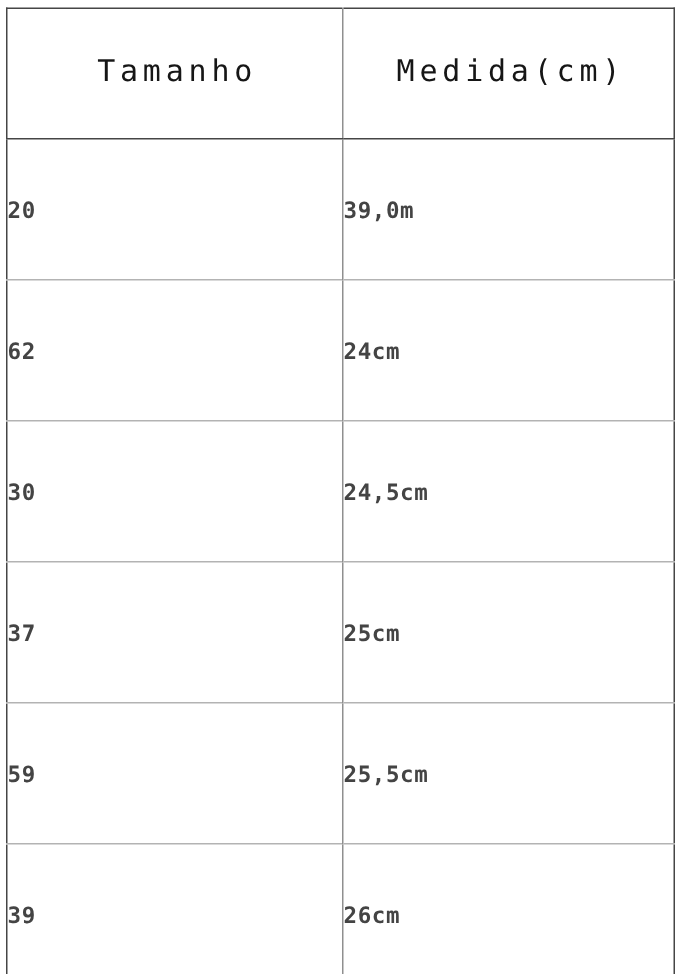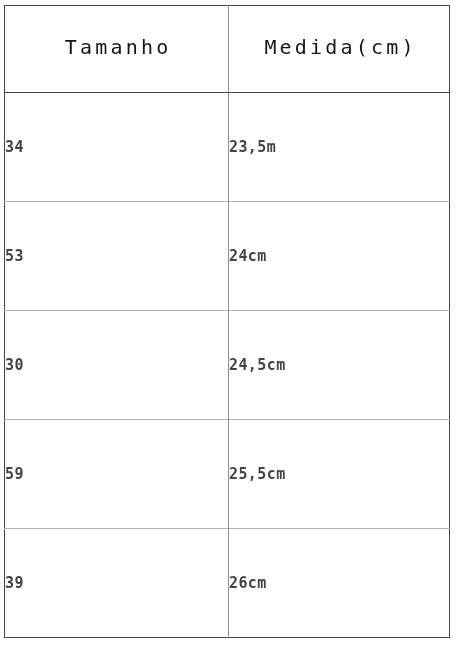--- a/index.html
+++ b/index.html
@@ -98,30 +98,34 @@
       <col class="col-measure">
     </colgroup>
     <thead>
       <tr class="header-row">
         <th class="c0">Tamanho</th>
         <th class="c1">Medida(cm)</th>
       </tr>
     </thead>
     <tbody>
       <tr class="data-row">
-        <td class="c0">34</td>
-        <td class="c1">23,5m</td>
+        <td class="c0">20</td>
+        <td class="c1">39,0m</td>
       </tr>
       <tr class="data-row">
-        <td class="c0">53</td>
+        <td class="c0">62</td>
         <td class="c1">24cm</td>
       </tr>
       <tr class="data-row">
         <td class="c0">30</td>
         <td class="c1">24,5cm</td>
+      </tr>
+      <tr class="data-row">
+        <td class="c0">37</td>
+        <td class="c1">25cm</td>
       </tr>
       <tr class="data-row">
         <td class="c0">59</td>
         <td class="c1">25,5cm</td>
       </tr>
       <tr class="data-row">
         <td class="c0">39</td>
         <td class="c1">26cm</td>
       </tr>
     </tbody>

